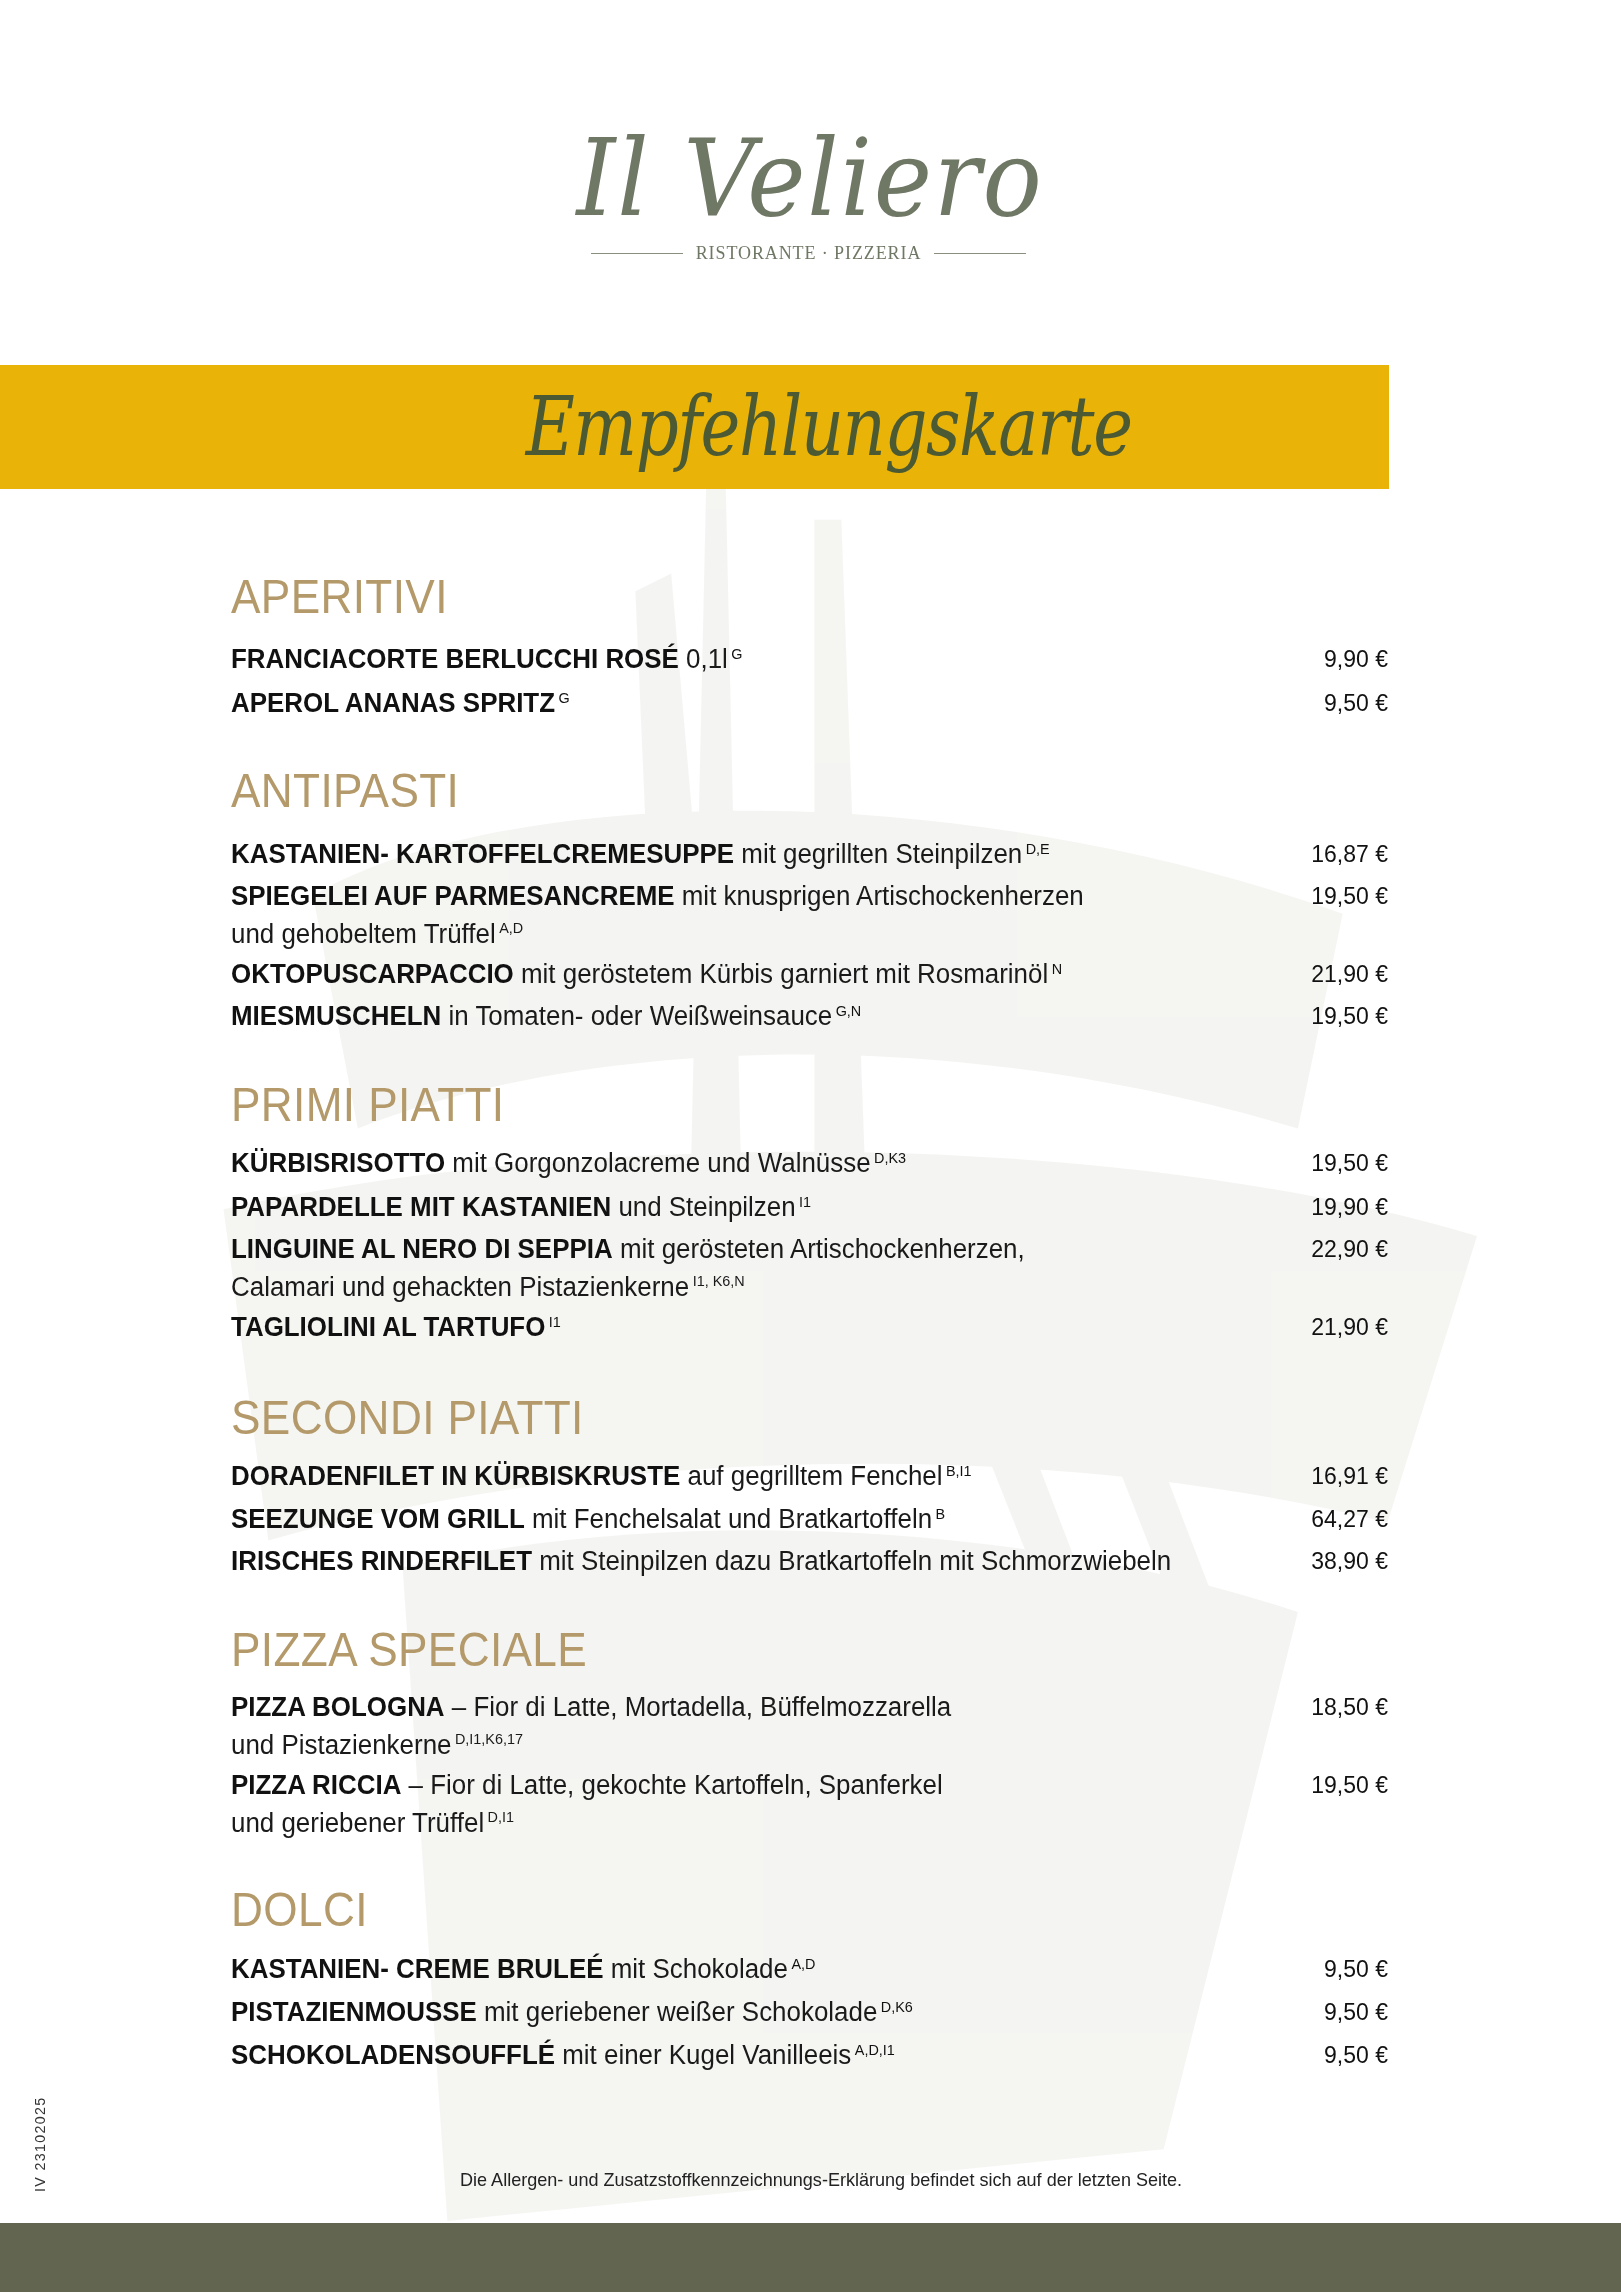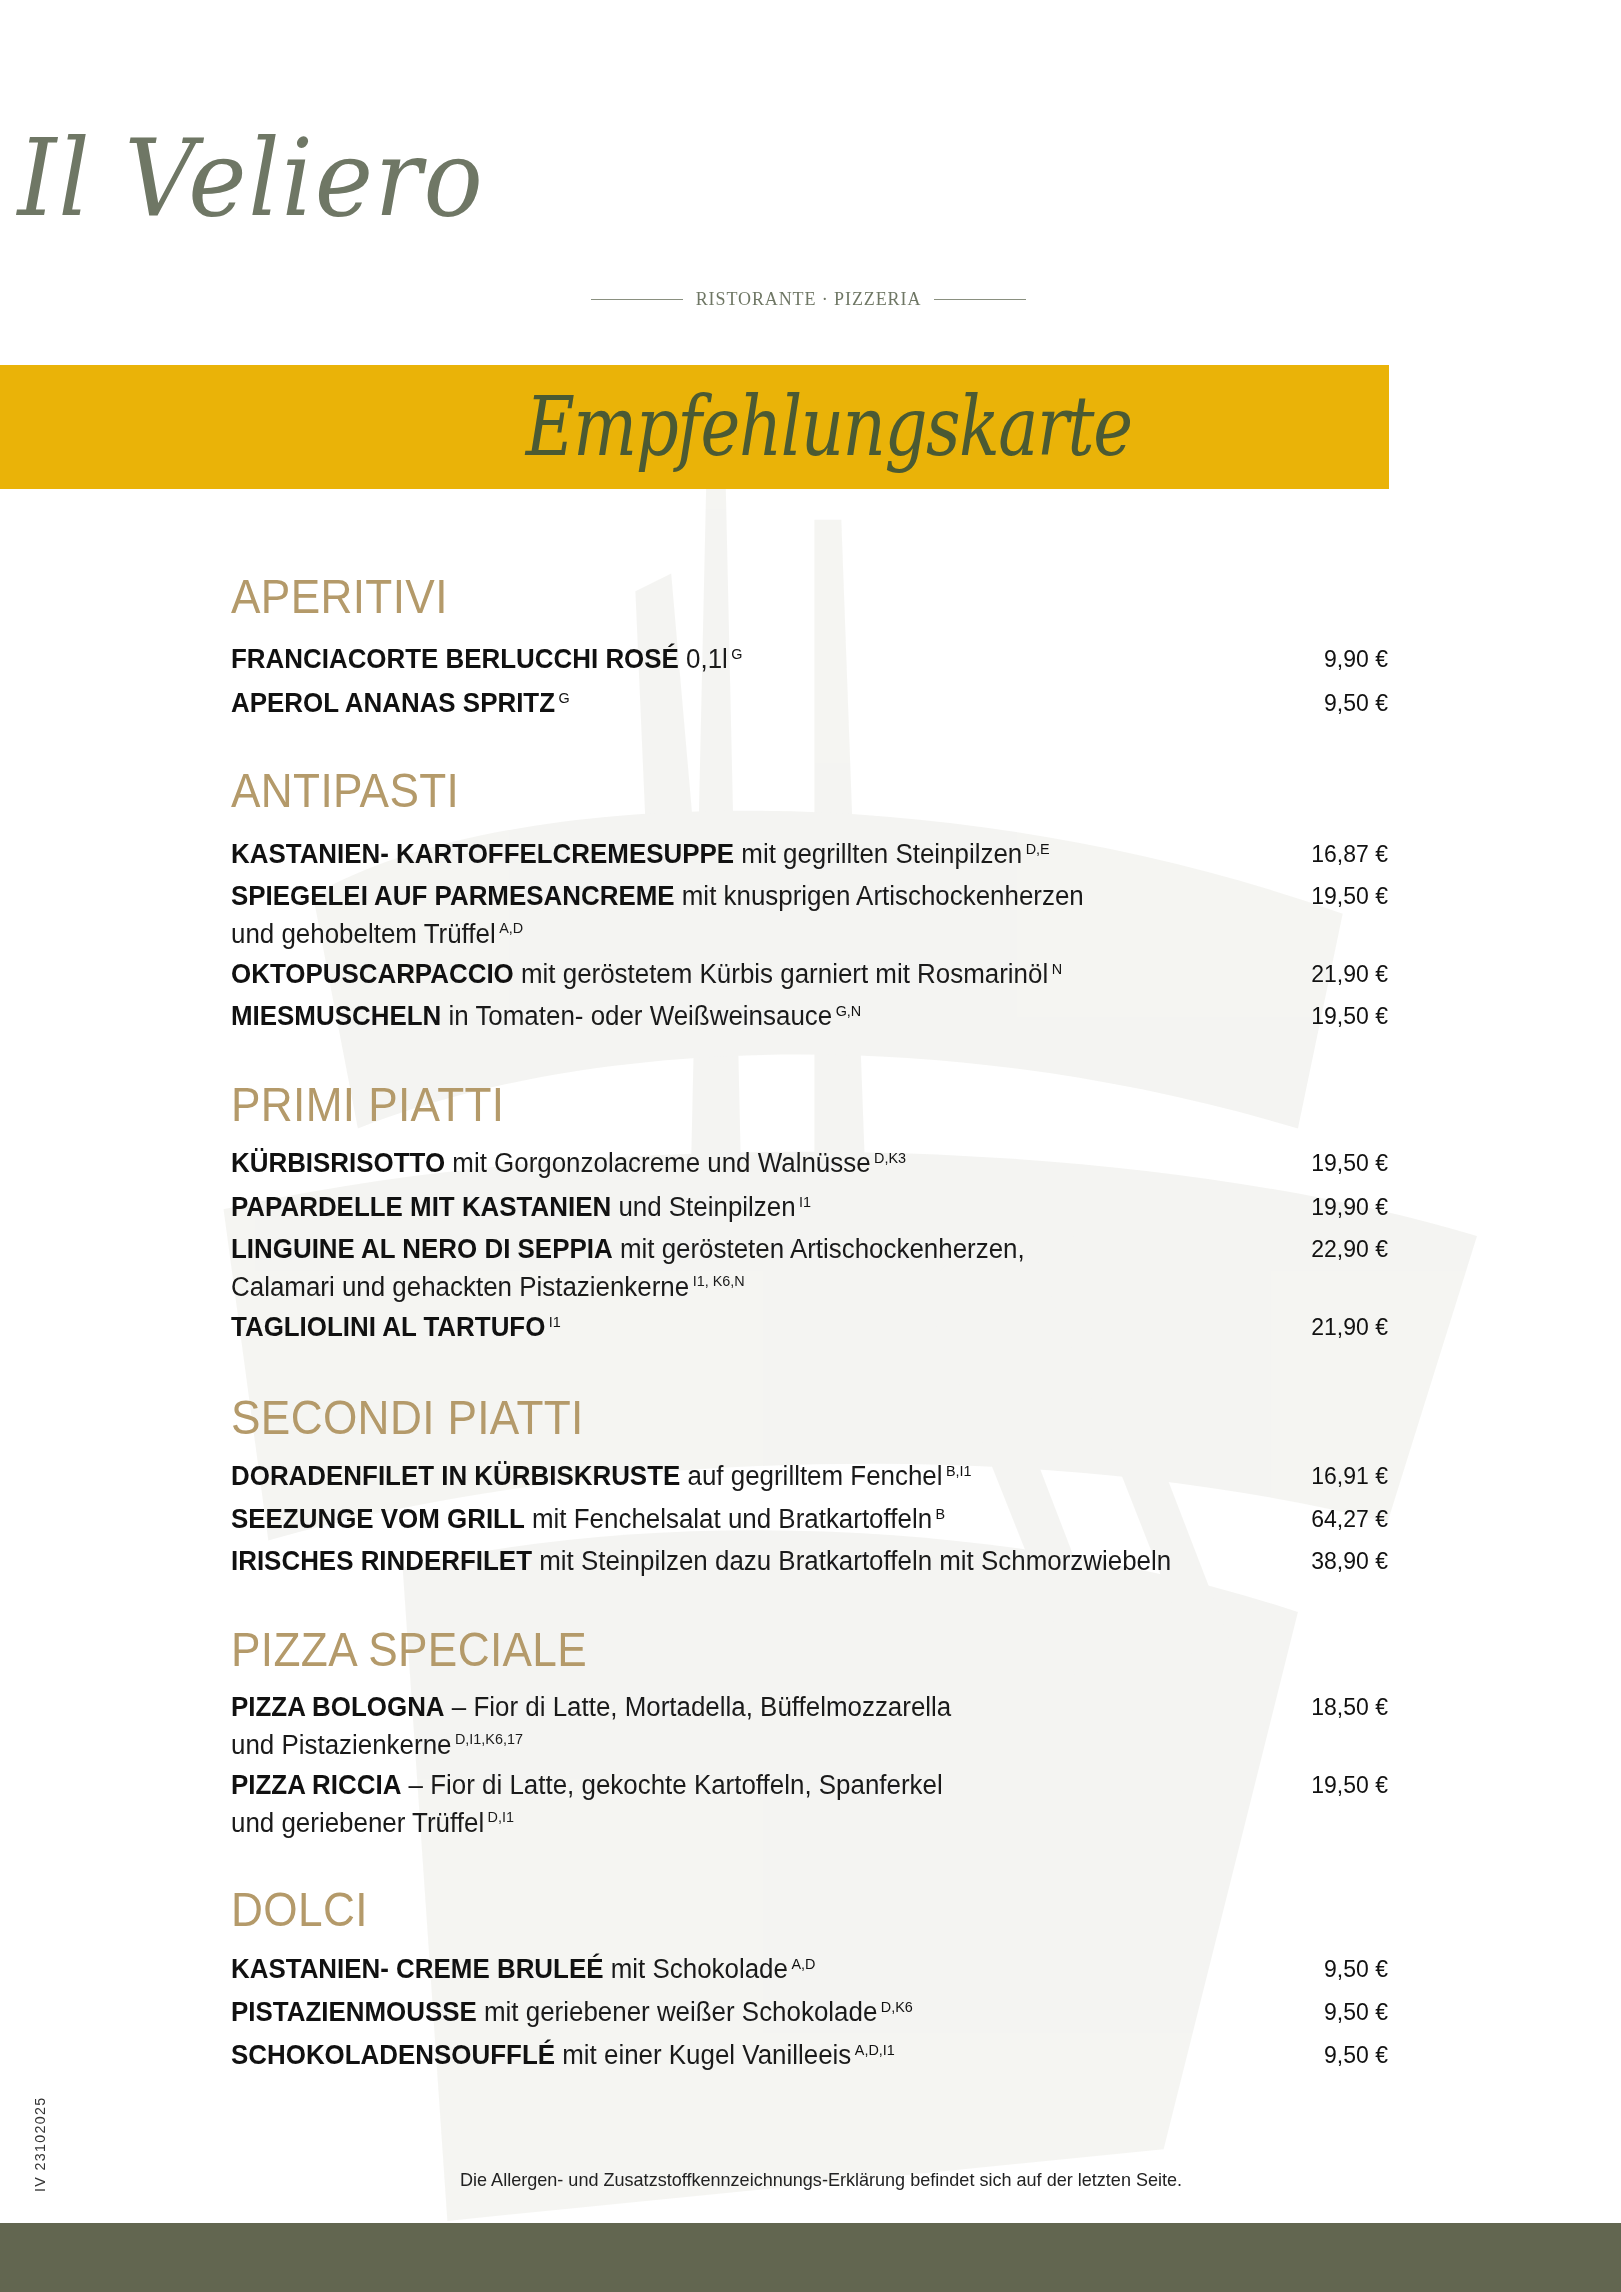--- a/index.html
+++ b/index.html
@@ -3,27 +3,27 @@
 <meta charset="utf-8">
 <style>
   html, body { margin:0; padding:0; }
   body {
     width:1621px; height:2293px; position:relative; overflow:hidden;
     background:#ffffff;
     font-family:"Liberation Sans", "DejaVu Sans", sans-serif;
     color:#111;
   }
   .watermark { position:absolute; left:134px; top:448px; width:1343px; height:1773px; z-index:0; }
-  .logo { position:absolute; left:0; top:121px; width:1621px; z-index:2; }
+  .logo { position:absolute; left:0; top:121px; width:1621px; text-align:center; z-index:2; }
   .logo-name {
     font-family:"DejaVu Serif", "Liberation Serif", serif; font-style:italic;
     font-size:106px; color:#6f7765; letter-spacing:1.8px; line-height:116px;
     display:inline-block; transform:scaleX(0.93);
   }
-  .logo-sub { position:absolute; left:591px; top:240px; width:435px; height:27px; display:flex; align-items:center;margin-top:46px; }
+  .logo-sub { position:absolute; left:591px; top:240px; width:435px; height:27px; display:flex; align-items:center; }
   .logo-line { flex:1; height:1.8px; background:#8a9080; }
   .logo-sub-text {
     font-family:"Liberation Serif", serif; font-size:18px; color:#6f7765;
     letter-spacing:0.9px; padding:0 12.5px; white-space:nowrap;
   }
   .banner { position:absolute; left:0; top:365px; width:1389px; height:124px; background:#eab308; z-index:1; }
   .banner-title {
     position:absolute; left:0; top:0; width:1389px; text-align:center; padding-left:260px; box-sizing:border-box;
     font-family:"DejaVu Serif", "Liberation Serif", serif; font-style:italic;
     font-size:82px; line-height:124px; color:#4b5a33; letter-spacing:-1.8px;

